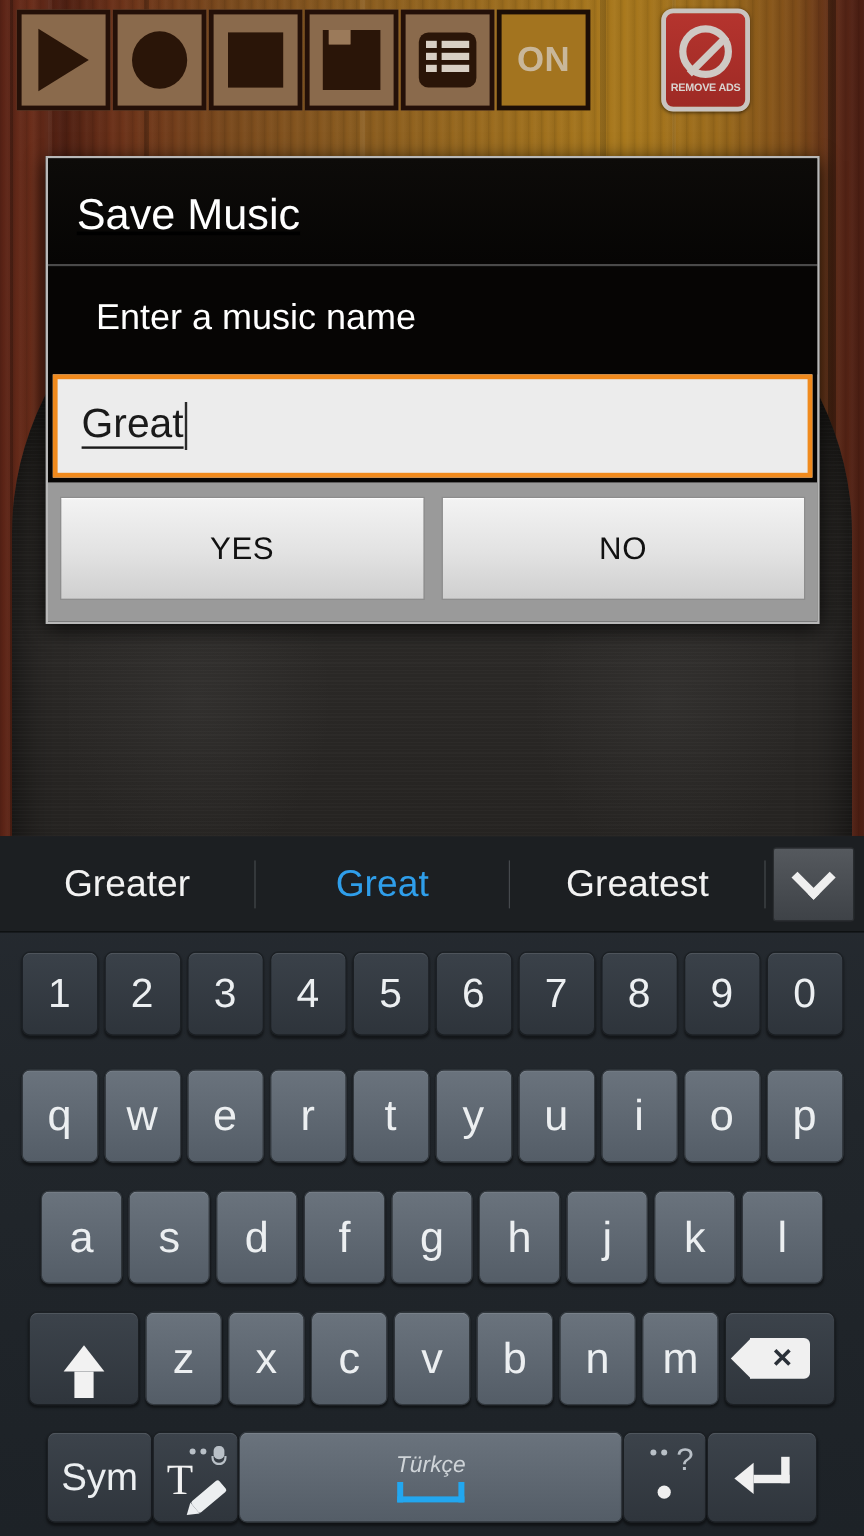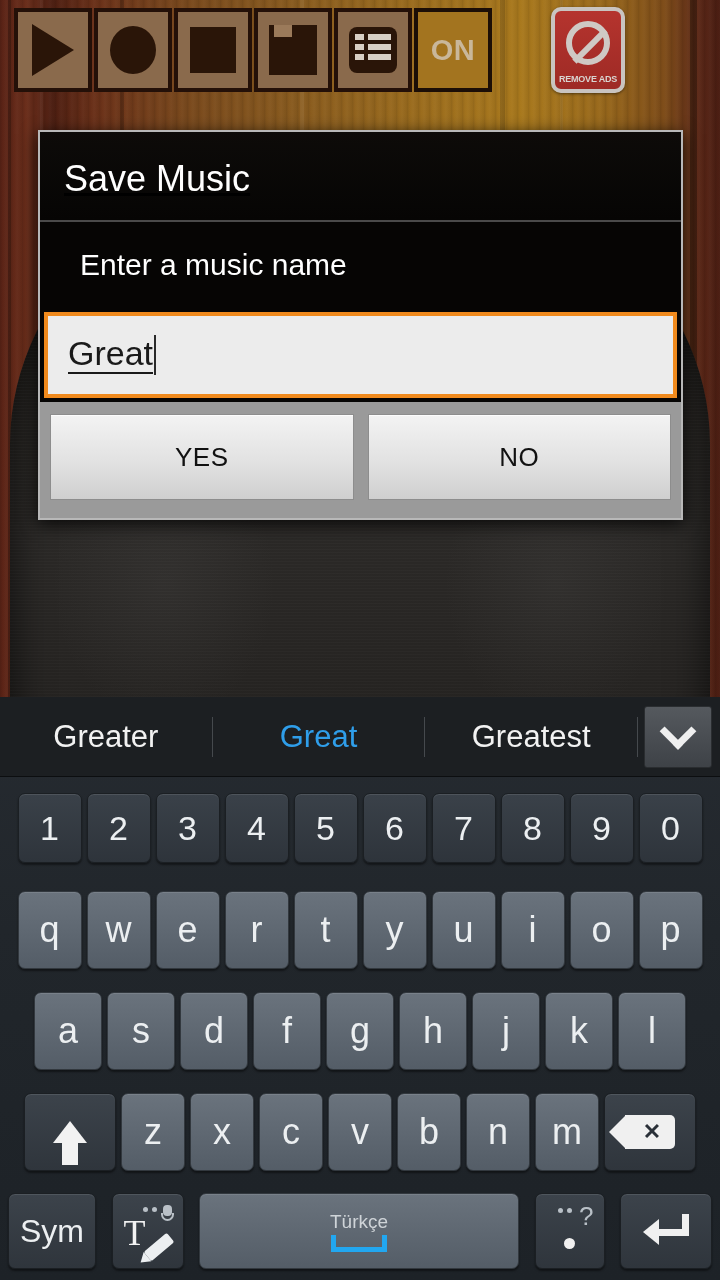--- a/index.html
+++ b/index.html
@@ -78,21 +78,21 @@
   .promo-btn {
     position: absolute; top: 7px; width: 74px; height: 86px;
     border: 4px solid #c9c4c0; border-radius: 10px;
     background: linear-gradient(180deg,#b5342e,#9e2a25);
     display: flex; flex-direction: column; align-items: center; justify-content: flex-start;
     padding-top: 6px;
     box-shadow: 0 1px 3px rgba(0,0,0,.5);
   }
   .promo-label {
     font-size: 9px; font-weight: bold; color: #d9d4d0; letter-spacing: -.2px;
-    position: absolute; bottom: 5px; white-space: nowrap;
+    position: absolute; bottom: 11px; white-space: nowrap;
   }
   .noads { width: 44px; height: 44px; border-radius: 50%; border: 6px solid #cfc9c4; position: relative; margin-top: 4px; }
   .noads::after { content:""; position:absolute; left: -4px; top: 16px; width: 44px; height: 6px; background:#cfc9c4; transform: rotate(-45deg); }
   .gamepad { width: 50px; height: 30px; border-radius: 12px; background:#bfbab5; position: relative; margin-top: 12px; }
   .gamepad .dpad-h { position:absolute; left:5px; top:12px; width:18px; height:6px; background:#6f7a86; }
   .gamepad .dpad-v { position:absolute; left:11px; top:6px; width:6px; height:18px; background:#6f7a86; }
   .gamepad .b1 { position:absolute; right:12px; top:5px; width:7px; height:7px; border-radius:50%; background:#d04a3e; }
   .gamepad .b2 { position:absolute; right:4px; top:12px; width:7px; height:7px; border-radius:50%; background:#3f7fd0; }
   .gamepad .b3 { position:absolute; right:12px; top:18px; width:7px; height:7px; border-radius:50%; background:#e0c03a; }
   .gamepad .b4 { position:absolute; right:20px; top:12px; width:7px; height:7px; border-radius:50%; background:#5aa84a; }
@@ -173,21 +173,21 @@
     width: 26px; height: 26px;
     border-right: 7px solid #efefef; border-bottom: 7px solid #efefef;
     transform: rotate(45deg) translate(-4px,-4px);
   }
 
   .krow { display: flex; width: 720px; justify-content: center; }
   #row-num { height: 102px; align-items: center; gap: 5px; padding: 0 6px; }
   #row-1   { height: 101px; align-items: center; gap: 5px; padding: 0 6px; }
   #row-2   { height: 101px; align-items: center; gap: 5px; padding: 0 6px; }
   #row-3   { height: 101px; align-items: center; gap: 5px; padding: 0 6px; }
-  #row-4   { height: 98px;  align-items: center; gap: 10px; padding: 0 8px; justify-content: space-between; }
+  #row-4   { height: 98px;  align-items: center; gap: 0; padding: 0 8px; }
 
   .key {
     display: flex; align-items: center; justify-content: center;
     border-radius: 7px;
     color: #eceff1;
     box-shadow: 0 2px 2px rgba(0,0,0,.45), 0 1px 0 rgba(255,255,255,.10) inset;
     position: relative;
   }
   .key.num {
     width: 64px; height: 70px; font-size: 34px;
@@ -225,21 +225,21 @@
   .bksp-glyph {
     width: 50px; height: 34px; background: #f0f0f0; position: relative;
     border-radius: 0 5px 5px 0; display:flex; align-items:center; justify-content:center;
   }
   .bksp-glyph::before {
     content:""; position:absolute; left:-16px; top:0;
     width:0; height:0; border-top:17px solid transparent; border-bottom:17px solid transparent;
     border-right:17px solid #f0f0f0;
   }
   .bksp-x { font-size: 22px; color: #2a3038; font-weight: bold; line-height: 1; margin-left: 4px; }
-  .space-label { font-size: 19px; color: #cfd4d8; }
+  .space-label { font-size: 19px; color: #cfd4d8; font-style: italic; }
   .space-icon { width: 56px; height: 17px; border: 5px solid #22a7f0; border-top: none; }
   .hw-glyph { position: relative; width: 52px; height: 52px; }
   .hw-T { position:absolute; left:2px; top:10px; font-size: 36px; color:#f2f2f2; font-family:"Liberation Serif", serif; line-height:1; }
   .hw-pencil { position:absolute; right:0px; bottom:4px; width:30px; height:12px; background:#eceff1; transform: rotate(-40deg); border-radius: 2px; }
   .hw-pencil::after { content:""; position:absolute; left:-9px; top:0; width:0;height:0; border-top:6px solid transparent;border-bottom:6px solid transparent;border-right:9px solid #eceff1; }
   .hw-mic { position:absolute; right:0px; top:0px; width:13px; height:17px; }
   .hw-mic i { position:absolute; left:2px; top:0; width:9px; height:11px; background:#b9c0c7; border-radius:4px; }
   .hw-mic b { position:absolute; left:0px; top:8px; width:13px; height:8px; border:2px solid #b9c0c7; border-top:none; border-radius:0 0 8px 8px; }
   .hw-dots { position:absolute; right:17px; top:2px; display:flex; gap:4px; }
   .hw-dots span { width:5px;height:5px;border-radius:50%;background:#b9c0c7; }

